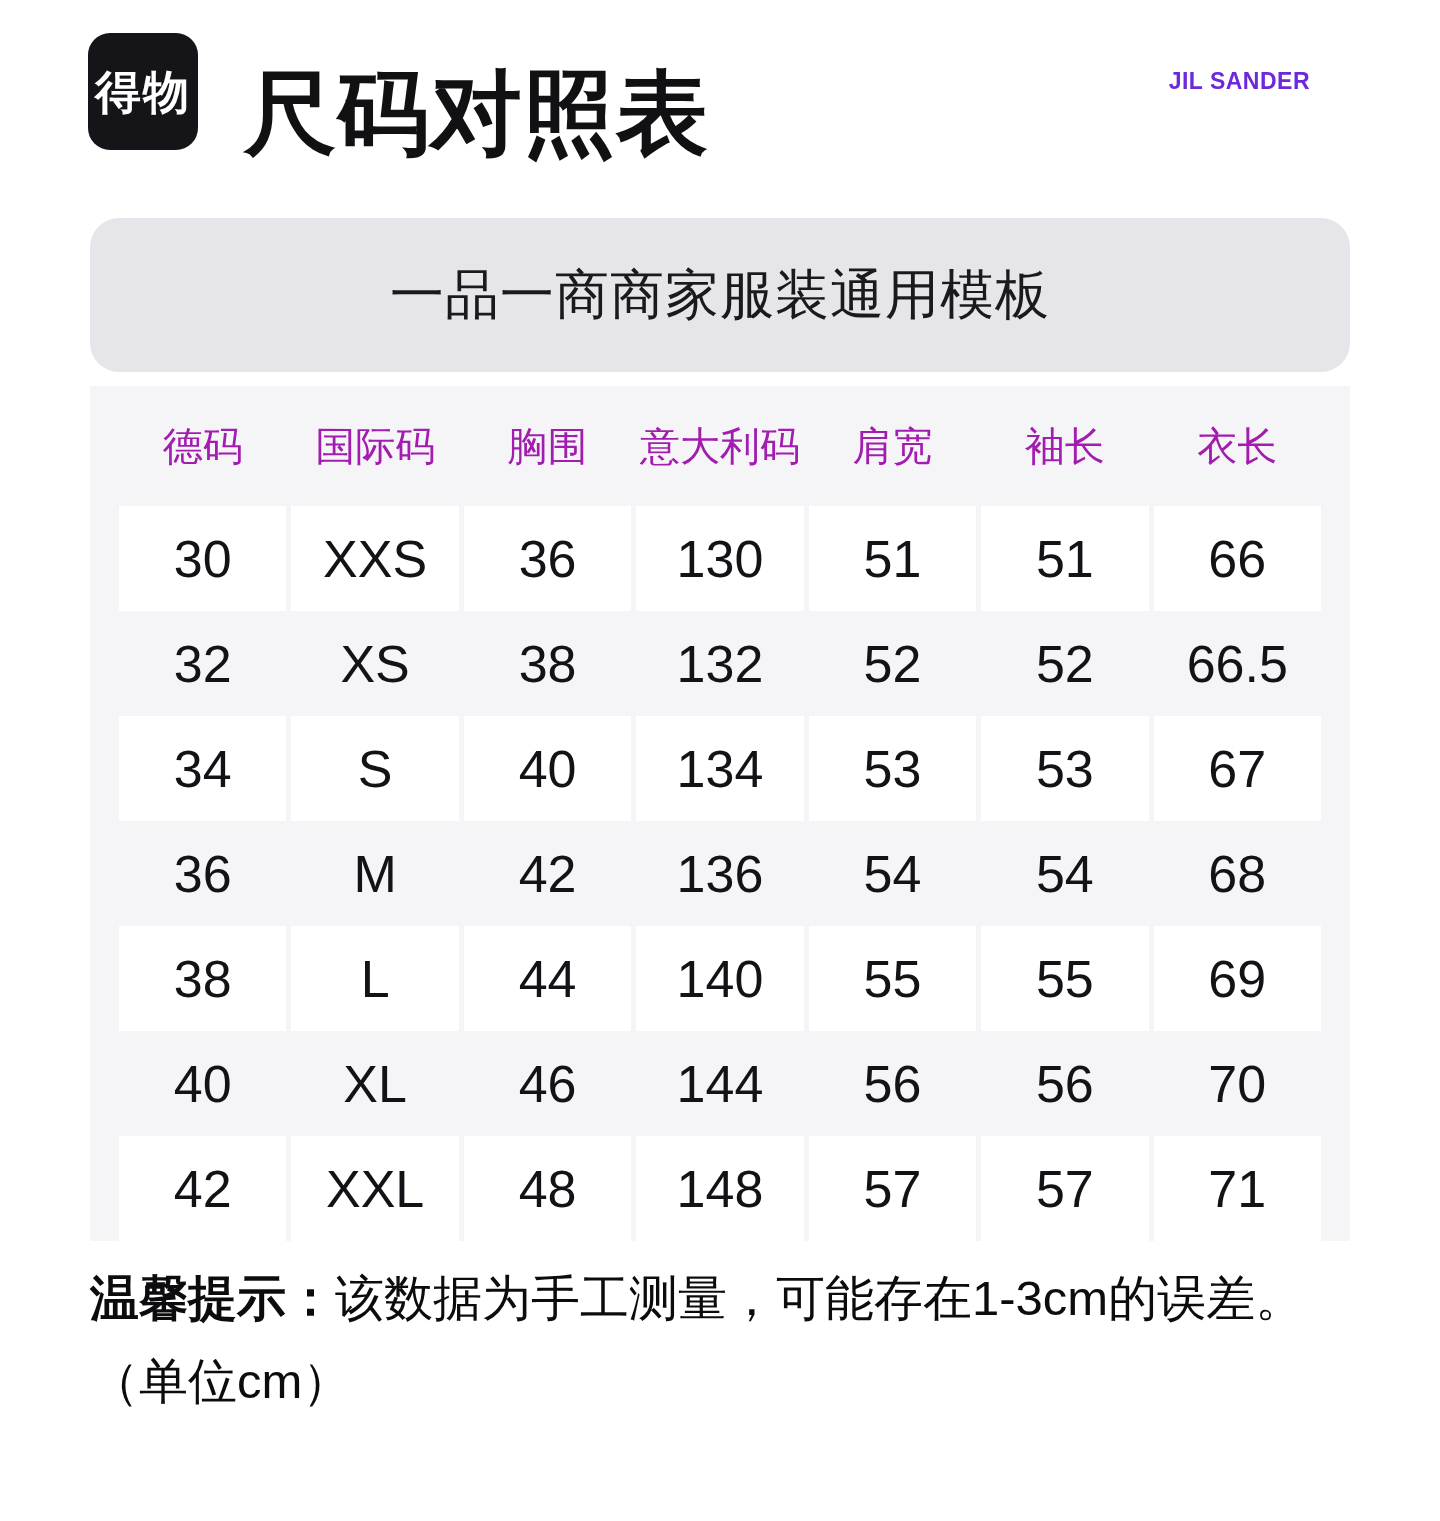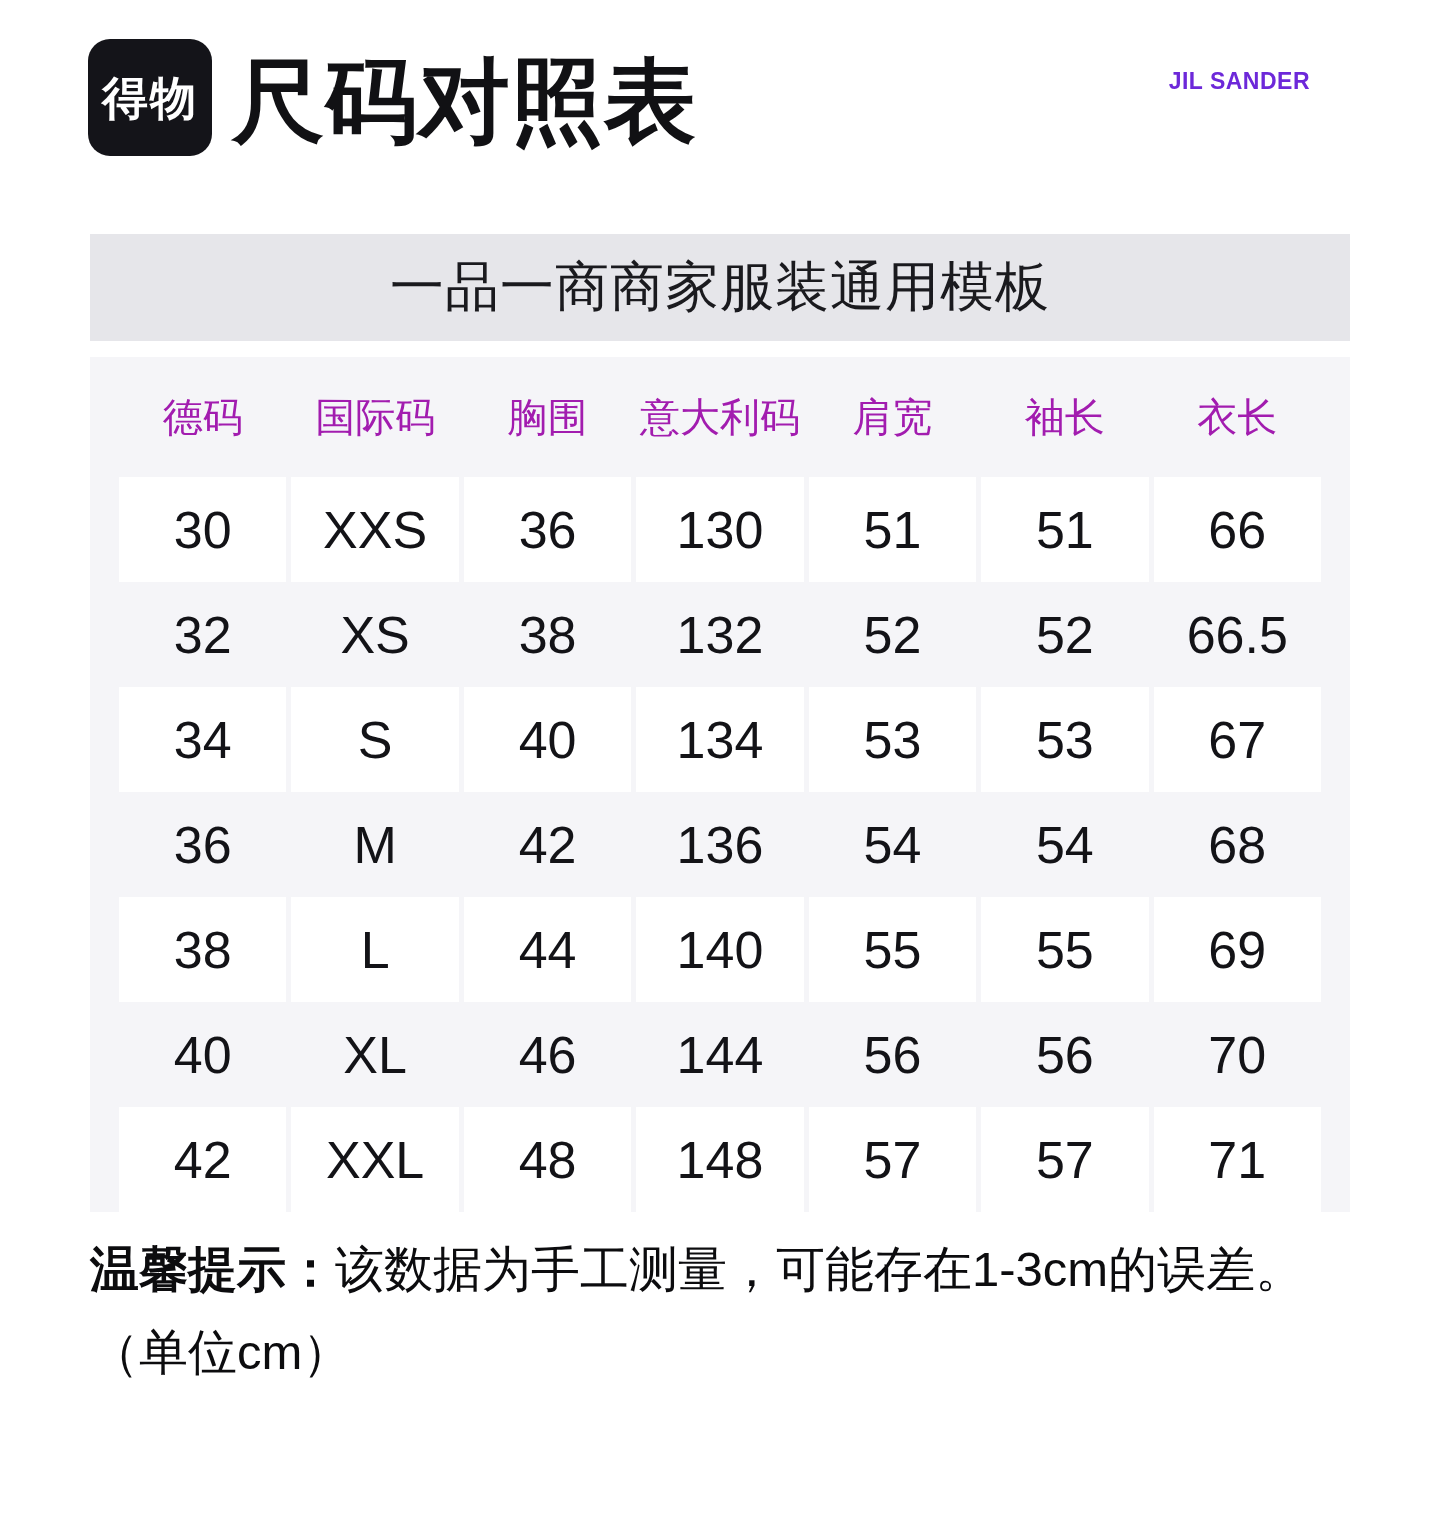--- a/index.html
+++ b/index.html
@@ -9,45 +9,45 @@
     height: 1521px;
     background: #ffffff;
     font-family: "Liberation Sans", sans-serif;
     color: #18181c;
     overflow: hidden;
   }
 
   
   .header { position: relative; height: 218px; }
   .logo {
-    position: absolute; left: 88px; top: 39px;
-    width: 124px; height: 117px;
+    position: absolute; left: 88px; top: 33px;
+    width: 110px; height: 117px;
     background: #141419; border-radius: 22px;
     display: flex; align-items: center; justify-content: center;
   }
   .logo-text {
     color: #ffffff; font-size: 46px; font-weight: bold; letter-spacing: 2px;
     line-height: 1;
   }
   .page-title {
-    position: absolute; left: 228px; top: 42px; margin: 4px;
+    position: absolute; left: 228px; top: 42px; margin: 16px;
     font-size: 92px; font-weight: bold; color: #111114;
     letter-spacing: 1px; line-height: 1.2; white-space: nowrap;
   }
   .brand {
     position: absolute; right: 130px; top: 68px;
     font-size: 23px; font-weight: bold; color: #6d28d9;
     letter-spacing: 0.5px; white-space: nowrap;
   }
 
   
   .banner {
-    margin: 16px 90px; height: 107px;
+    margin: 0 90px; height: 154px;
     background: #e6e6ea;
-    display: flex; align-items: center; justify-content: center;
+    display: flex; align-items: center; justify-content: center; border-radius: 29px;
   }
   .banner-title {
     font-size: 54px; font-weight: 400; color: #1a1a1e; letter-spacing: 1px;
     white-space: nowrap;
   }
 
   
   .size-table {
     margin: 14px 90px 0;
     background: #f5f5f8;

